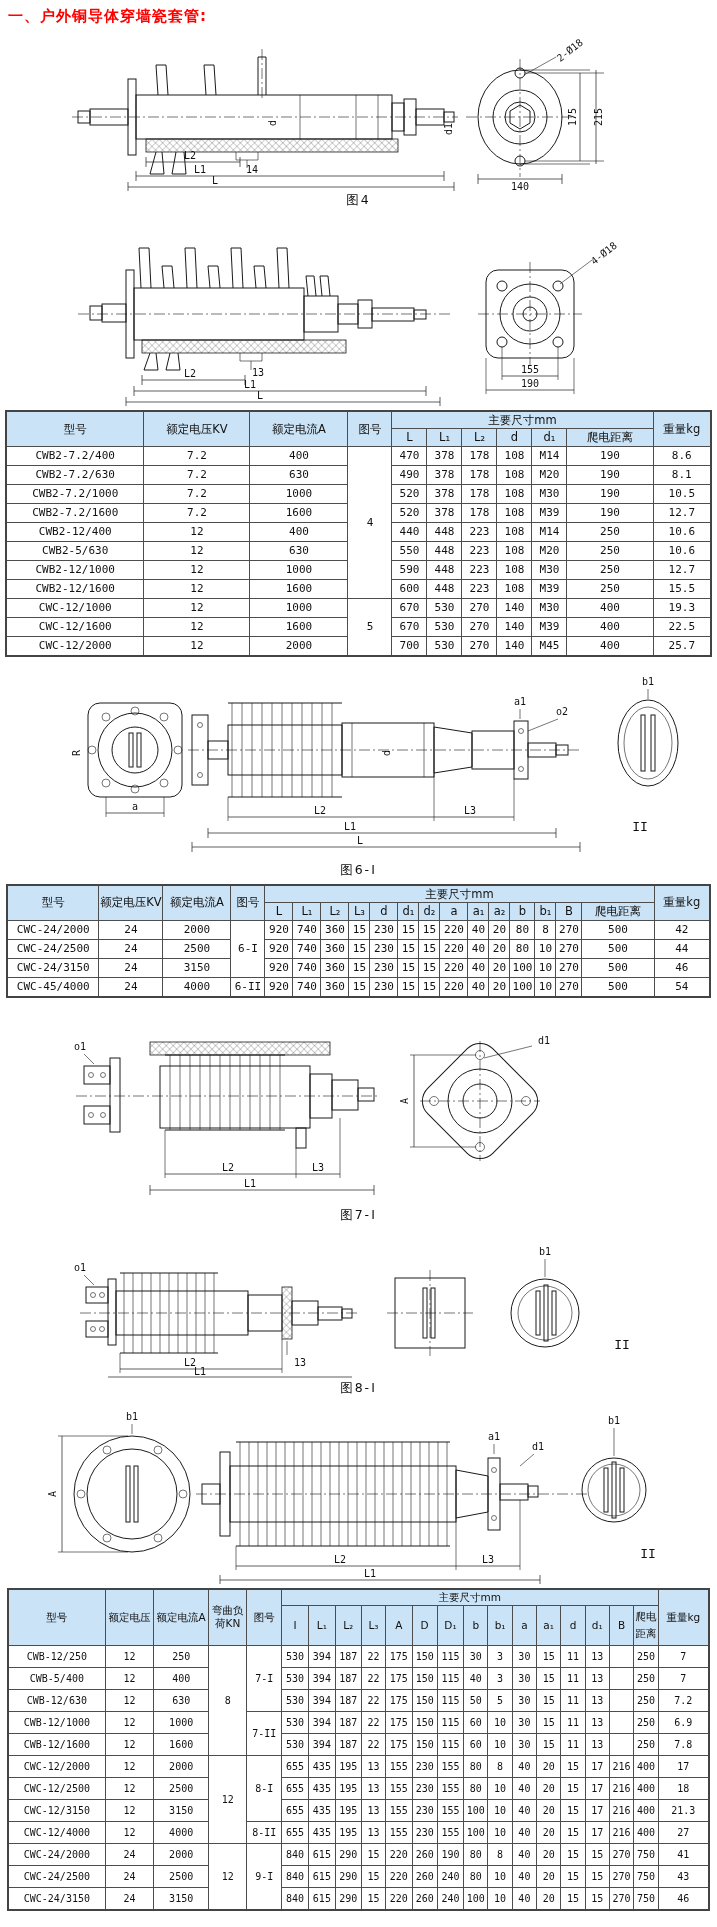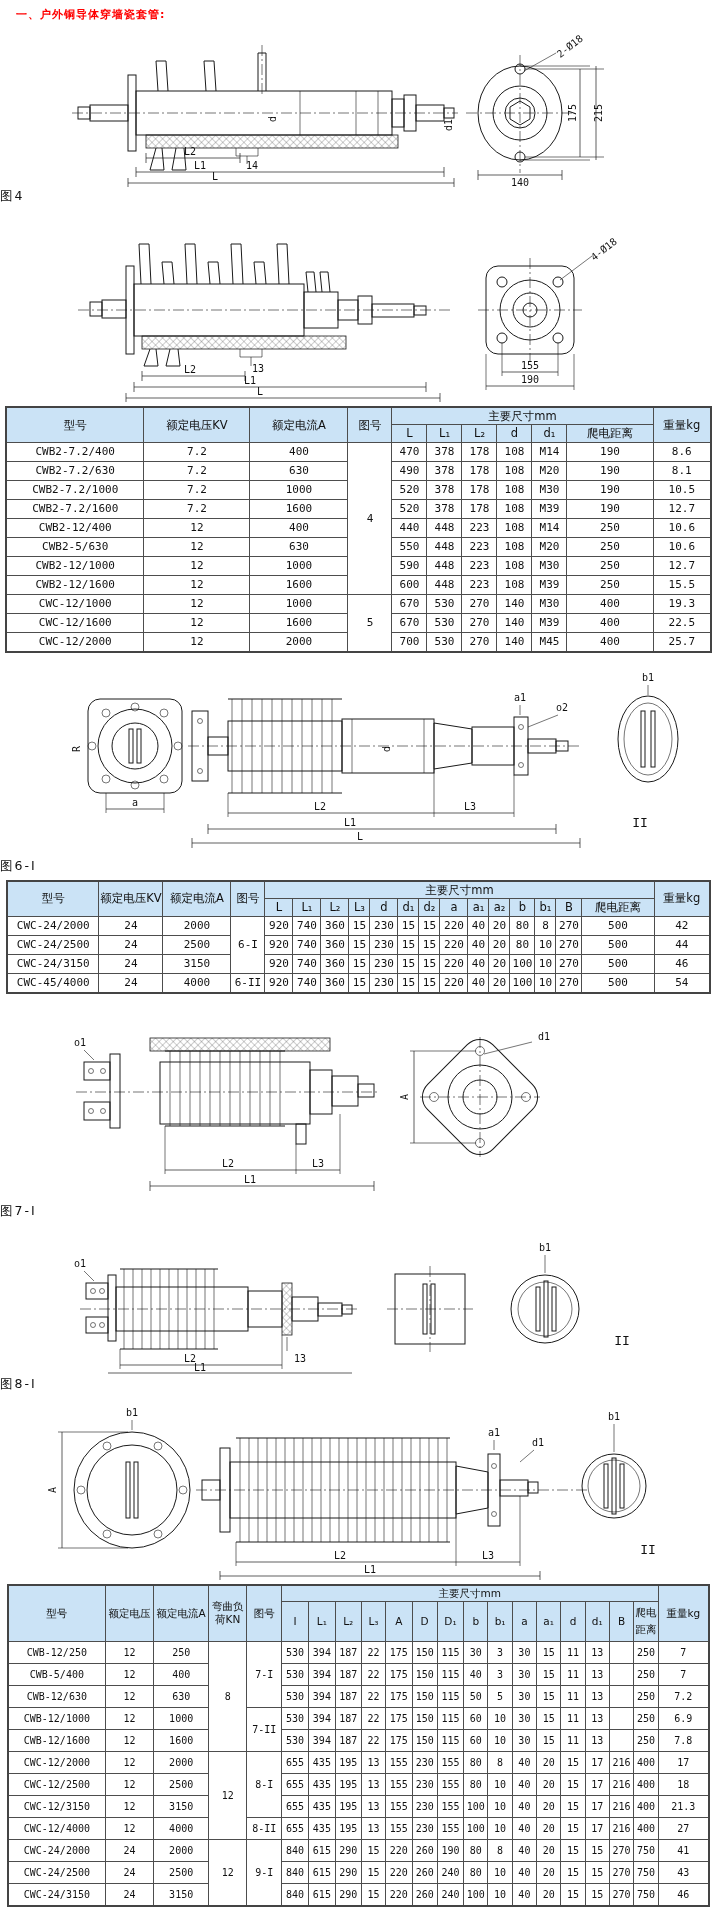--- a/index.html
+++ b/index.html
@@ -1,19 +1,19 @@
 <!DOCTYPE html>
 <html><head>
 <meta charset="utf-8">
 <style>
   html,body{margin:0;padding:0;background:#fff;}
   body{width:717px;font-family:"DejaVu Sans","Liberation Sans",sans-serif;color:#111;}
-  .heading{color:#f00;font-weight:bold;font-size:11px;padding:7px 0 3px 16px;letter-spacing:1px;}
+  .heading{color:#f00;font-weight:bold;font-size:15px;padding:7px 0 3px 8px;letter-spacing:1px;}
   .figblock{width:717px;}
-  .caption{text-align:left;font-size:12.5px;margin:1px 0 5px 0;color:#111;letter-spacing:2px;}
+  .caption{text-align:center;font-size:12.5px;margin:1px 0 5px 0;color:#111;letter-spacing:2px;}
   svg{display:block;}
   svg text{font:10px "DejaVu Sans Mono","Liberation Mono",monospace;fill:#111;text-anchor:middle;}
   .ln{fill:none;stroke:#1a1a1a;stroke-width:1;}
   .thin{fill:none;stroke:#1a1a1a;stroke-width:.6;}
   .cl{fill:none;stroke:#1a1a1a;stroke-width:.6;stroke-dasharray:11 3 2 3;}
   .dm{fill:none;stroke:#1a1a1a;stroke-width:.7;}
   table.dtable{border-collapse:collapse;width:703px;margin:4px auto 8px auto;table-layout:fixed;border:2px solid #444;}
   .dtable th,.dtable td{border:1px solid #4d4d4d;text-align:center;vertical-align:middle;padding:1px 0;overflow:hidden;}
   .dtable th{background:#cbe3f6;font-weight:normal;font-size:11.5px;white-space:normal;line-height:1.25;}
   .dtable td{font-family:"DejaVu Sans Mono","Liberation Mono",monospace;font-size:11px;white-space:nowrap;background:#fff;height:16px;}

